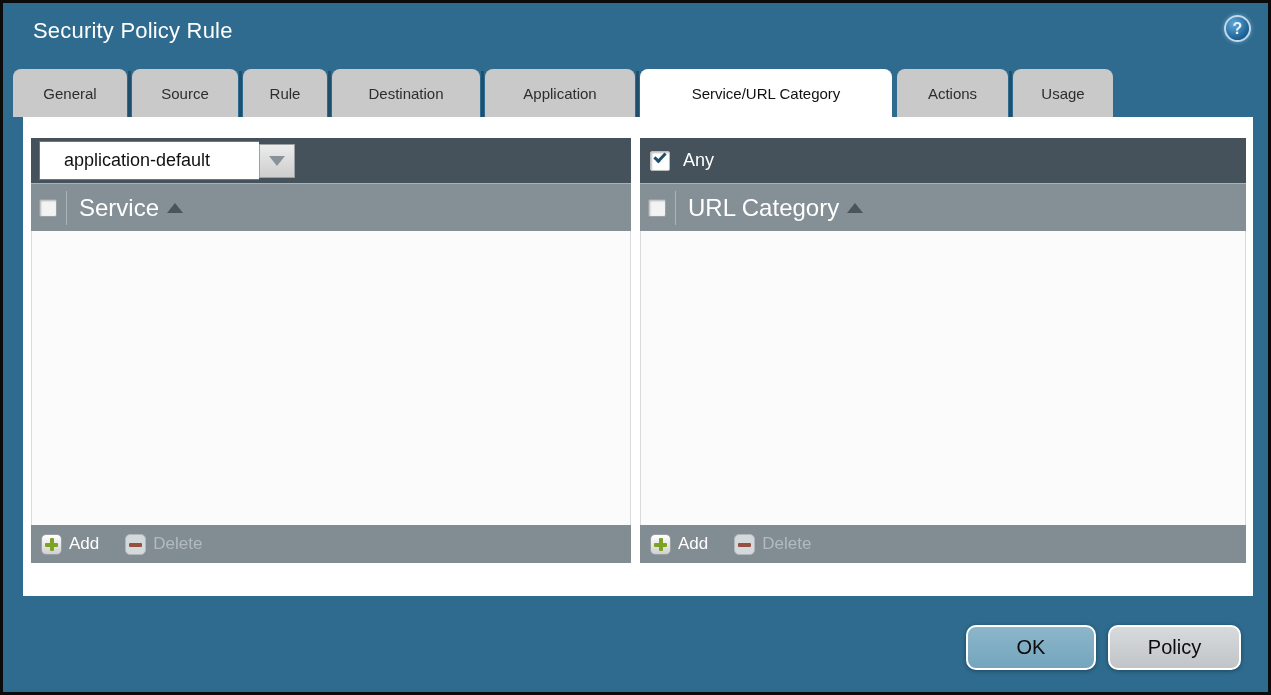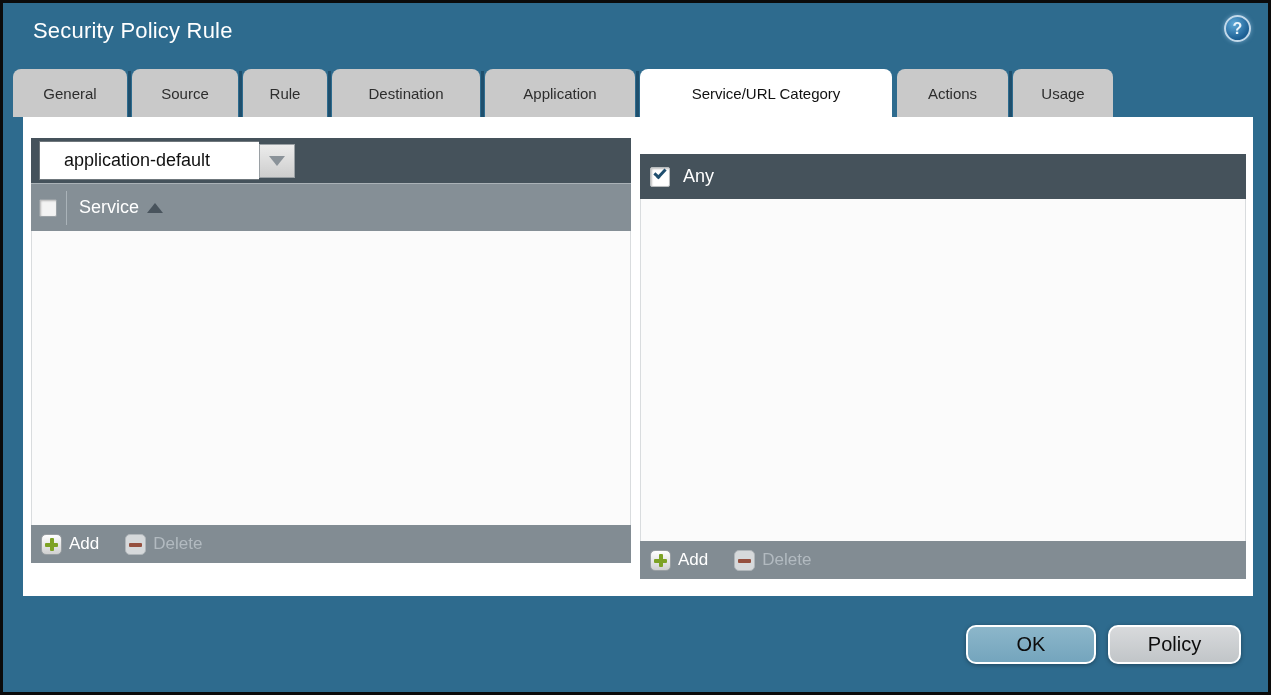--- a/index.html
+++ b/index.html
@@ -41,21 +41,21 @@
 
   
   .content {
     position:absolute; left:20px; top:114px; width:1230px; height:479px;
     background:#ffffff; z-index:1;
   }
 
   
   .panel { position:absolute; top:21px; height:425px; display:flex; flex-direction:column; }
   .panel-left  { left:8px;  width:600px; }
-  .panel-right { left:617px; width:606px;margin-top:16px; }
+  .panel-right { left:617px; width:606px; }
 
   .panel-topbar {
     height:45px; background:#45525b; display:flex; align-items:center;
     padding:0 6px; flex:none;
   }
   .panel-colheader {
     height:48px; background:#858f96; border-top:1px solid #aab2b7;
     display:flex; align-items:center; padding:0 8px; flex:none;
   }
   .panel-list {
@@ -92,21 +92,21 @@
   }
   .checkbox.checked { background:#ffffff; border-color:#b8bcbe; }
   .checkbox.checked .check {
     position:absolute; left:3px; top:1px; width:12px; height:7px;
     border-left:3px solid #1f4e6e; border-bottom:3px solid #1f4e6e;
     transform:rotate(-47deg);
   }
   .checkbox.big { width:20px; height:20px; }
 
   .col-divider { width:1px; height:34px; background:#aab3b9; margin:0 0 0 9px; flex:none; }
-  .col-label { color:#ffffff; font-size:18px; margin-left:12px; }
+  .col-label { color:#ffffff; font-size:24px; margin-left:12px; }
   .sort-asc {
     width:0; height:0; margin-left:8px;
     border-left:8px solid transparent; border-right:8px solid transparent;
     border-bottom:10px solid #49545d;
   }
   .any-label { color:#ffffff; font-size:18px; margin-left:13px; }
 
   
   .tool-btn { display:flex; align-items:center; cursor:pointer; }
   .tool-btn + .tool-btn { margin-left:26px; }
@@ -123,21 +123,21 @@
   .pm-icon.minus::before {
     content:""; position:absolute; left:3px; top:8px; width:13px; height:4px;
     background:#95503f; border-radius:1px;
   }
   .tool-label { color:#ffffff; font-size:17px; margin-left:7px; }
   .tool-btn.disabled { cursor:default; }
   .tool-btn.disabled .tool-label { color:#b2bac0; }
 
   
   .action-btn {
-    position:absolute; top:622px; height:39px; border-radius:10px;
+    position:absolute; top:622px; height:45px; border-radius:10px;
     border:2px solid #ffffff; font-family:"Liberation Sans",sans-serif;
     font-size:20px; color:#0c0c0c; cursor:pointer;
     box-shadow:0 1px 4px rgba(0,0,0,.35);
   }
   .btn-ok { left:963px; width:130px; background:linear-gradient(#8cb6ca,#74a5bd); }
   .btn-cancel { left:1105px; width:133px; background:linear-gradient(#d8dadc,#c1c5c8); }
 </style>
 </head>
 <body>
 
@@ -187,20 +187,26 @@
       </div>
     </div>
 
     <div class="panel panel-right">
       <div class="panel-topbar">
         <span class="checkbox big checked" style="margin-left:4px;">
           <span class="check"></span>
         </span>
         <span class="any-label">Any</span>
       </div>
+      <div class="panel-colheader">
+        <span class="checkbox"></span>
+        <span class="col-divider"></span>
+        <span class="col-label">URL Category</span>
+        <span class="sort-asc"></span>
+      </div>
       <div class="panel-list"></div>
       <div class="panel-footer">
         <div class="tool-btn">
           <span class="pm-icon plus"></span>
           <span class="tool-label">Add</span>
         </div>
         <div class="tool-btn disabled">
           <span class="pm-icon minus"></span>
           <span class="tool-label">Delete</span>
         </div>

